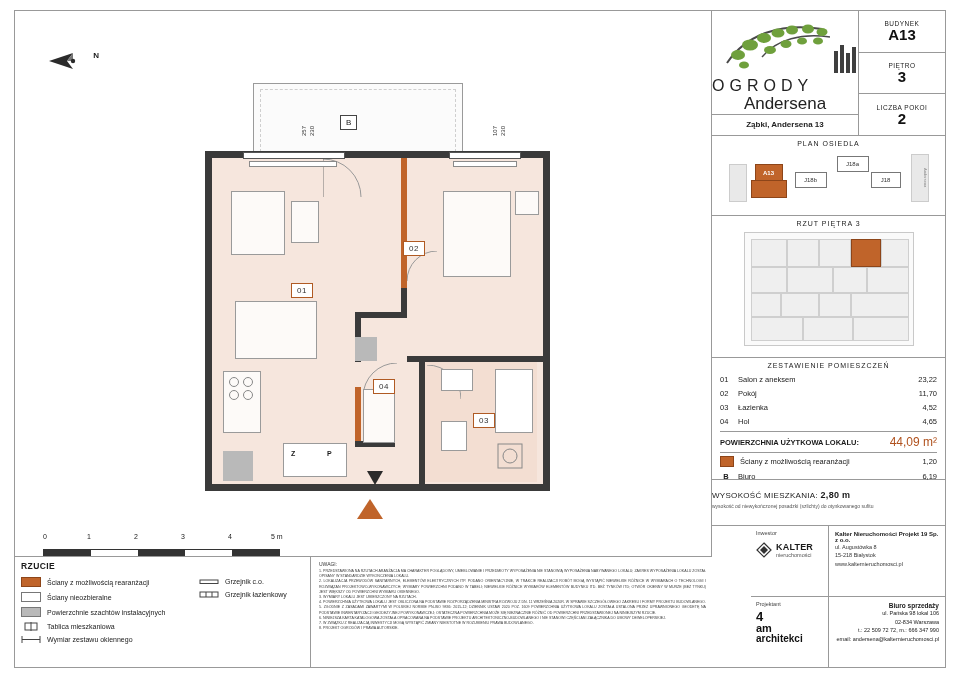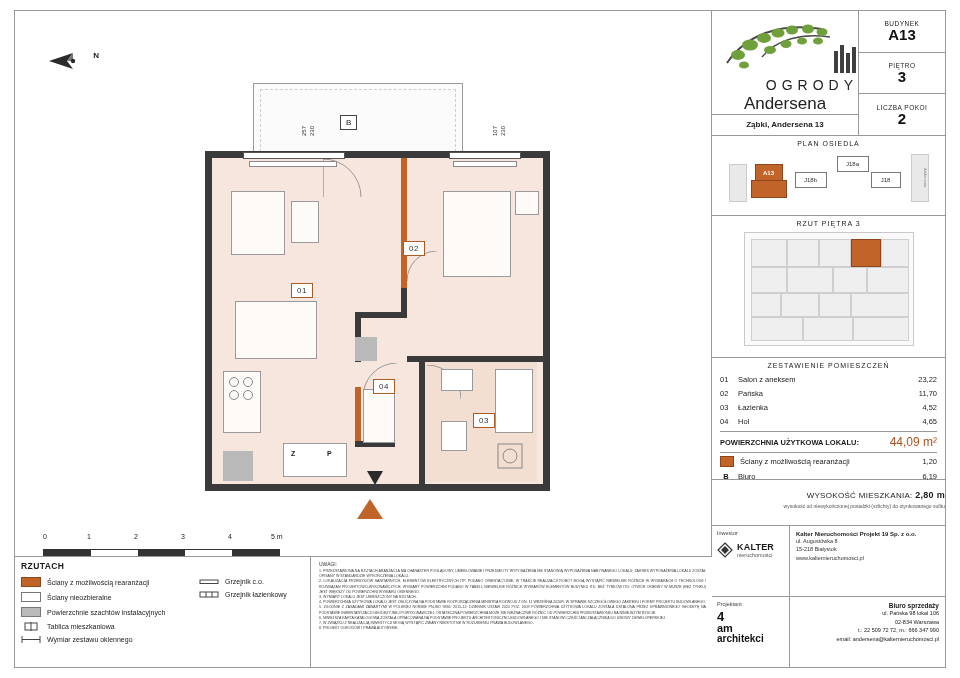--- a/index.html
+++ b/index.html
@@ -49,21 +49,21 @@
   .notes{position:absolute;left:310px;top:557px;width:400px;height:110px;box-sizing:border-box;padding:4px 4px 4px 8px;border-left:1px solid #999;}
   .notes .nt{font-size:3.6px;line-height:1.45;color:#3b3b3b;text-align:justify;}
   .notes .nh{font-size:5px;margin-bottom:2px;color:#333;}
 
   
   .right{position:absolute;left:712px;top:11px;width:233px;height:656px;}
   .rbox{position:absolute;left:0;box-sizing:border-box;border-bottom:1px solid #999;width:233px;}
 
   .titleblock{top:0;height:125px;display:flex;}
   .logo{flex:1;position:relative;border-right:1px solid #999;}
-  .logo .ltxt1{position:absolute;left:0;right:0;top:66px;text-align:right;font-size:14px;letter-spacing:5px;color:#222;}
+  .logo .ltxt1{position:absolute;left:0;right:0;top:66px;text-align:left;font-size:16px;letter-spacing:5px;color:#222;}
   .logo .ltxt2{position:absolute;left:0;right:0;top:83px;text-align:center;font-size:17px;color:#222;}
   .logo .addr{position:absolute;left:0;right:0;bottom:6px;text-align:center;font-size:8px;font-weight:bold;color:#222;border-top:1px solid #999;padding-top:5px;}
   .tree{position:absolute;left:10px;top:6px;width:140px;height:60px;}
 
   .meta{width:86px;display:flex;flex-direction:column;}
   .mcell{flex:1;border-bottom:1px solid #999;display:flex;flex-direction:column;align-items:center;justify-content:center;}
   .mcell:last-child{border-bottom:none;}
   .mlab{font-size:6.5px;letter-spacing:.5px;color:#222;}
   .mval{font-size:15px;font-weight:bold;color:#111;line-height:1;}
 
@@ -85,27 +85,27 @@
   .zrow .num{width:18px;color:#222;}
   .zrow .nm{flex:1;color:#222;}
   .zrow .val{color:#222;}
   .zsum{display:flex;align-items:center;border-top:1px solid #999;border-bottom:1px solid #999;padding:3px 0;margin-top:3px;}
   .zsum .nm{flex:1;font-size:7.5px;font-weight:bold;}
   .zsum .val{font-size:12px;font-weight:normal;color:#b0511d;}
   .zextra{display:flex;align-items:center;font-size:7.5px;padding:2.5px 0;}
   .zextra .box{width:12px;height:9px;margin-right:6px;border:1px solid #8d4519;background:#c0642a;}
   .zextra .bcode{width:12px;margin-right:6px;text-align:center;font-weight:bold;font-size:7.5px;}
 
-  .height{top:469px;height:46px;text-align:right;padding-top:10px;}
+  .height{top:469px;height:46px;text-align:left;padding-top:10px;}
   .height .h1{font-size:8px;letter-spacing:.3px;}
   .height .h1 b{font-size:9px;}
   .height .h2{font-size:5px;color:#555;margin-top:3px;}
 
   .foot{top:515px;height:141px;border-bottom:none;display:flex;flex-direction:column;}
-  .frow{flex:1;display:flex;border-bottom:1px solid #999;}
+  .frow{flex:1;display:flex;border-bottom:1px solid #999;margin-left:39px;}
   .frow:last-child{border-bottom:none;}
   .fleft{width:78px;border-right:1px solid #999;padding:4px 5px;box-sizing:border-box;position:relative;}
   .fright{flex:1;padding:5px 6px;box-sizing:border-box;}
   .flab{font-size:5.5px;color:#444;}
   .kname{font-size:9px;font-weight:bold;letter-spacing:.2px;margin-top:6px;}
   .ksub{font-size:5.5px;color:#555;}
   .fr-t{font-size:6px;font-weight:bold;color:#222;}
   .fr-l{font-size:5.5px;color:#333;line-height:1.5;}
   .bs-t{font-size:6.5px;font-weight:bold;text-align:right;}
   .bs-l{font-size:5.5px;text-align:right;line-height:1.55;color:#222;}
@@ -234,21 +234,21 @@
       <div class="t" style="left:91px;">2</div>
       <div class="t" style="left:138px;">3</div>
       <div class="t" style="left:185px;">4</div>
       <div class="t" style="left:228px;">5 m</div>
     </div>
   </div>
 
   <div style="position:absolute;left:15px;top:556px;width:697px;height:1px;background:#999;"></div>
 
   <div class="legend">
-    <h4>RZUTACH</h4>
+    <h4>RZUCIE</h4>
     <div style="display:flex;gap:18px;">
       <div class="legcol" style="width:160px;">
         <div class="legrow">
           <span class="swatch sw-orange"></span>
           <span>Ściany z możliwością rearanżacji</span>
         </div>
         <div class="legrow">
           <span class="swatch sw-white"></span>
           <span>Ściany nieozbieralne</span>
         </div>
@@ -397,21 +397,21 @@
     <div class="rbox zest">
       <div class="secthead">ZESTAWIENIE POMIESZCZEŃ</div>
 
       <div class="zrow">
         <span class="num">01</span>
         <span class="nm">Salon z aneksem</span>
         <span class="val">23,22</span>
       </div>
       <div class="zrow">
         <span class="num">02</span>
-        <span class="nm">Pańska</span>
+        <span class="nm">Pokój</span>
         <span class="val">11,70</span>
       </div>
       <div class="zrow">
         <span class="num">03</span>
         <span class="nm">Łazienka</span>
         <span class="val">4,52</span>
       </div>
       <div class="zrow">
         <span class="num">04</span>
         <span class="nm">Hol</span>

